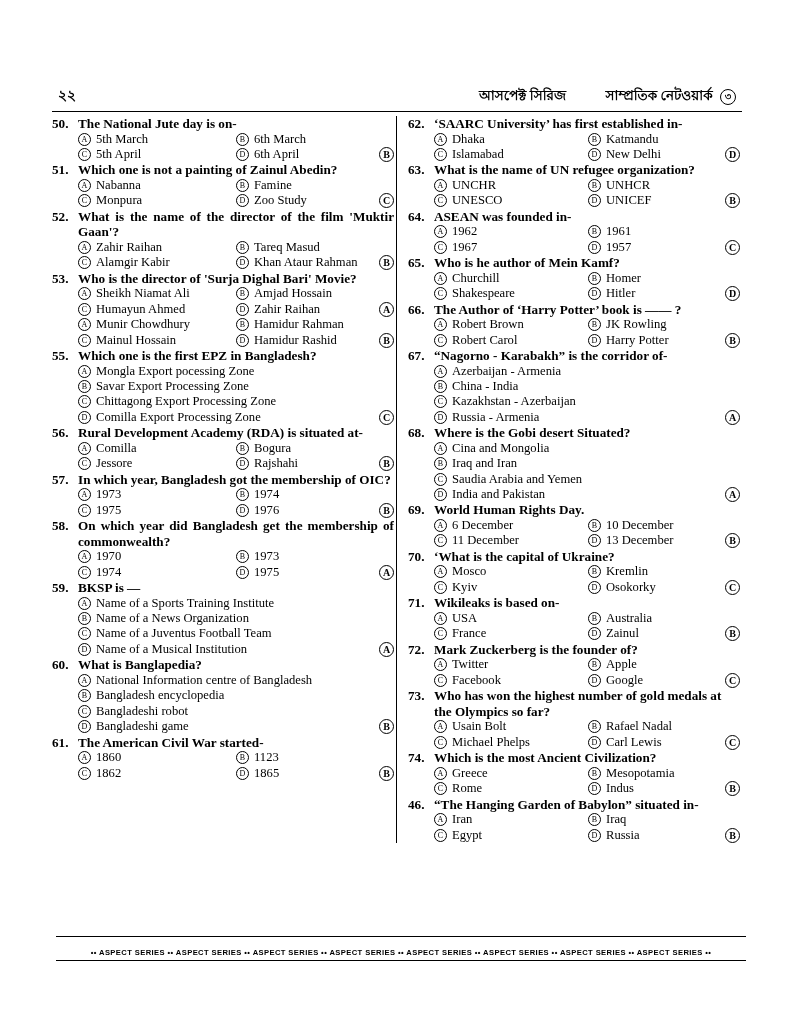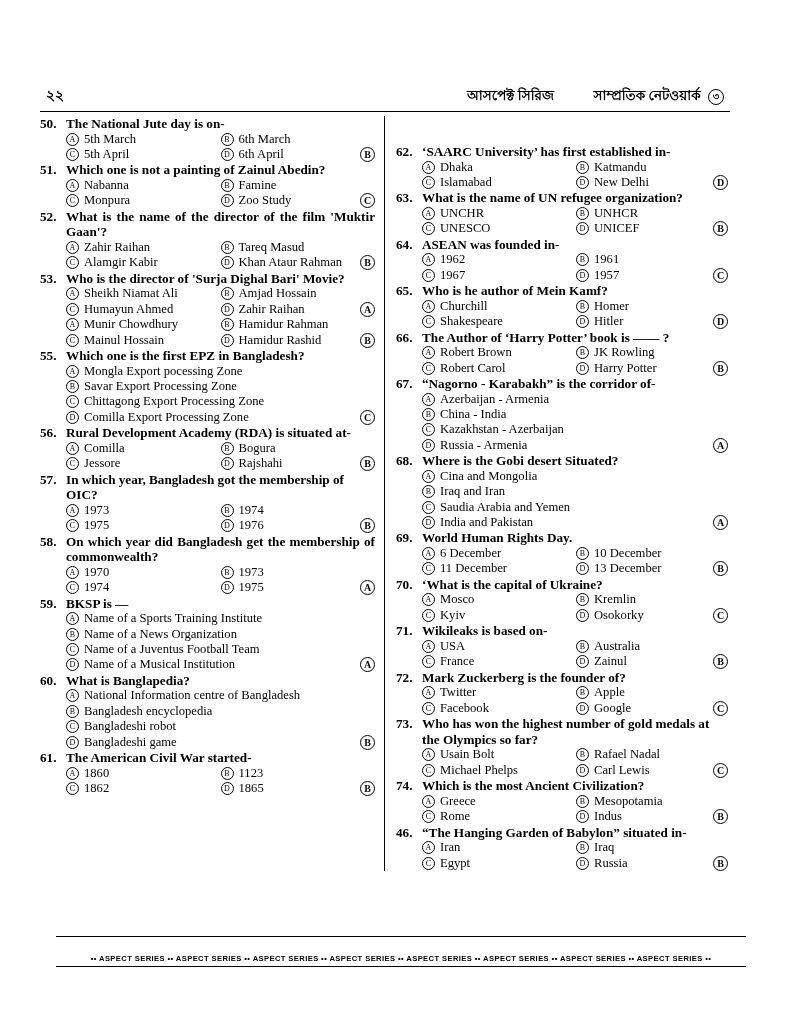--- a/index.html
+++ b/index.html
@@ -12,21 +12,21 @@
     height: 1035px;
     background: #ffffff;
     position: relative;
     margin: 0 auto;
     box-sizing: border-box;
     font-family: "Liberation Serif", serif;
     color: #000;
   }
   .sheet {
     position: absolute;
-    left: 40px;
+    left: 52px;
     top: 84px;
     width: 690px;
     height: 850px;
     box-sizing: border-box;
   }
   
   .page-header {
     display: flex;
     align-items: flex-end;
     justify-content: space-between;
@@ -40,22 +40,22 @@
   .page-header .hdr-right { width: 170px; text-align: right; font-size: 13.5px;}
 
   .columns {
     display: flex;
     margin-top: 4px;
   }
   .col {
     width: 50%;
     box-sizing: border-box;
   }
-  .col-left { padding-right: 9px; border-right: 1.4px solid #000; }
-  .col-right { padding-left: 11px; margin-top: 28px; }
+  .col-left { padding-right: 2px; border-right: 1.4px solid #000; }
+  .col-right { padding-left: 11px; }
 
   .q {
     margin-bottom: 0px;
   }
   .q-head {
     display: flex;
     font-weight: bold;
     font-size: 13.2px;
     line-height: 15.6px;
   }
@@ -118,21 +118,21 @@
   }
   .ans-r { right: 2px; }
   
   .footer {
     position: absolute;
     left: 56px;
     right: 54px;
     top: 936px;
     border-top: 1.6px solid #000;
     border-bottom: 1.6px solid #000;
-    padding: 17px 0 3px 0;
+    padding: 11px 0 3px 0;
     text-align: center;
     font-size: 7.6px;
     letter-spacing: 0.4px;
     font-family: "Liberation Sans", sans-serif;
     font-weight: bold;
   }
 </style>
 </head>
 <body>
 

